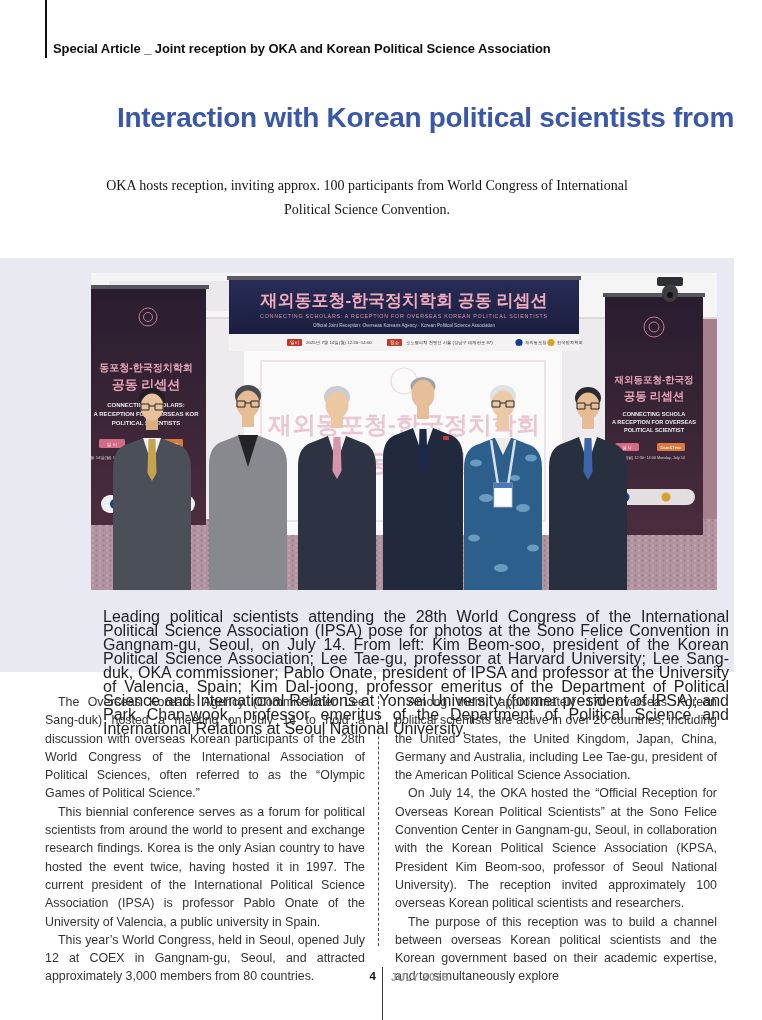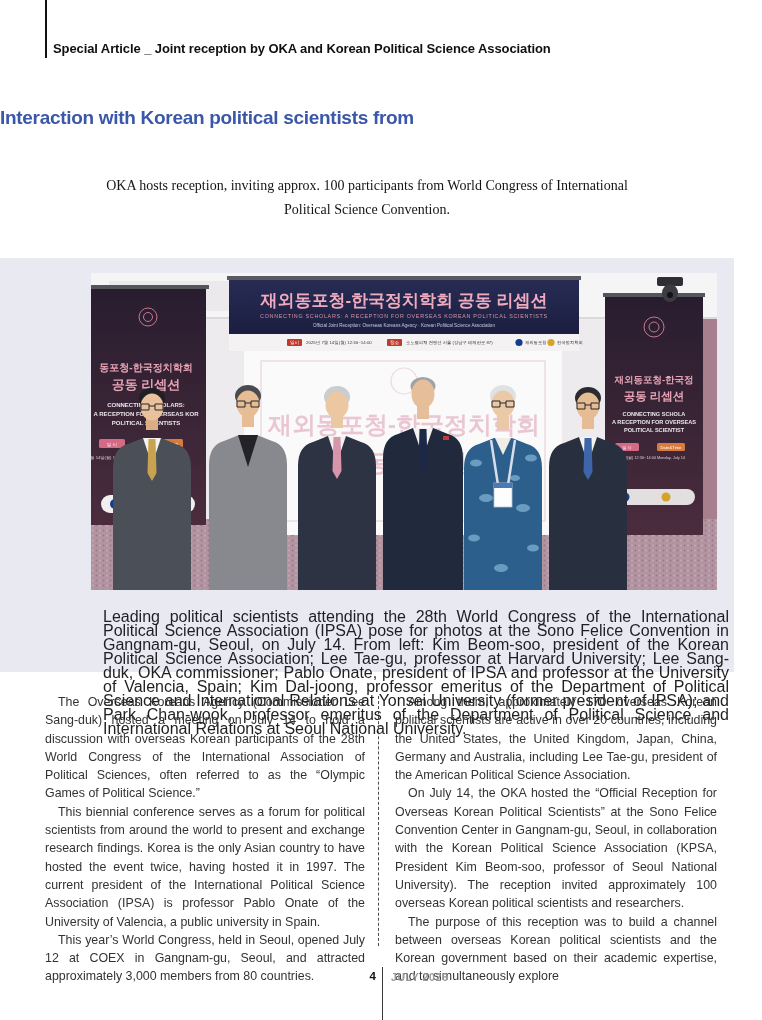--- a/index.html
+++ b/index.html
@@ -2,22 +2,22 @@
 <html><head>
 <meta charset="utf-8">
 <style>
   html,body{margin:0;padding:0;background:#fff;}
   .page{position:relative;width:734px;height:1020px;background:#ffffff;
         font-family:"Liberation Sans",sans-serif;overflow:hidden;}
 
   .header-rule{position:absolute;left:45px;top:0;width:2px;height:58px;background:#111;}
   .kicker{position:absolute;left:53px;top:41px;font-size:13px;font-weight:bold;color:#101010;letter-spacing:-0.1px;}
 
-  .title{position:absolute;left:0;right:0;top:101px;margin:0;text-align:left;
-         color:#3a57a8;font-size:19px;line-height:33px;font-weight:bold;letter-spacing:-0.3px;}
+  .title{position:absolute;left:0;right:0;top:101px;margin:0;text-align:right;
+         color:#3a57a8;font-size:28px;line-height:33px;font-weight:bold;letter-spacing:-0.3px;}
   .subtitle{position:absolute;left:0;right:0;top:174px;margin:0;text-align:center;
             font-family:"Liberation Serif",serif;font-size:14px;line-height:24px;color:#141414;}
 
   .band{position:absolute;left:0;top:258px;width:762px;height:414px;background:#e9e9f1;}
   .photo{position:absolute;left:91px;top:15px;width:626px;height:317px;overflow:hidden;background:#eeebee;}
   .caption{position:absolute;left:91px;top:340px;width:626px;margin:12px;
            font-size:16px;line-height:14px;color:#1f1f22;text-align:justify;}
 
   .article{position:absolute;left:45px;top:693px;width:672px;height:260px;}
   .col{position:absolute;top:0;}

